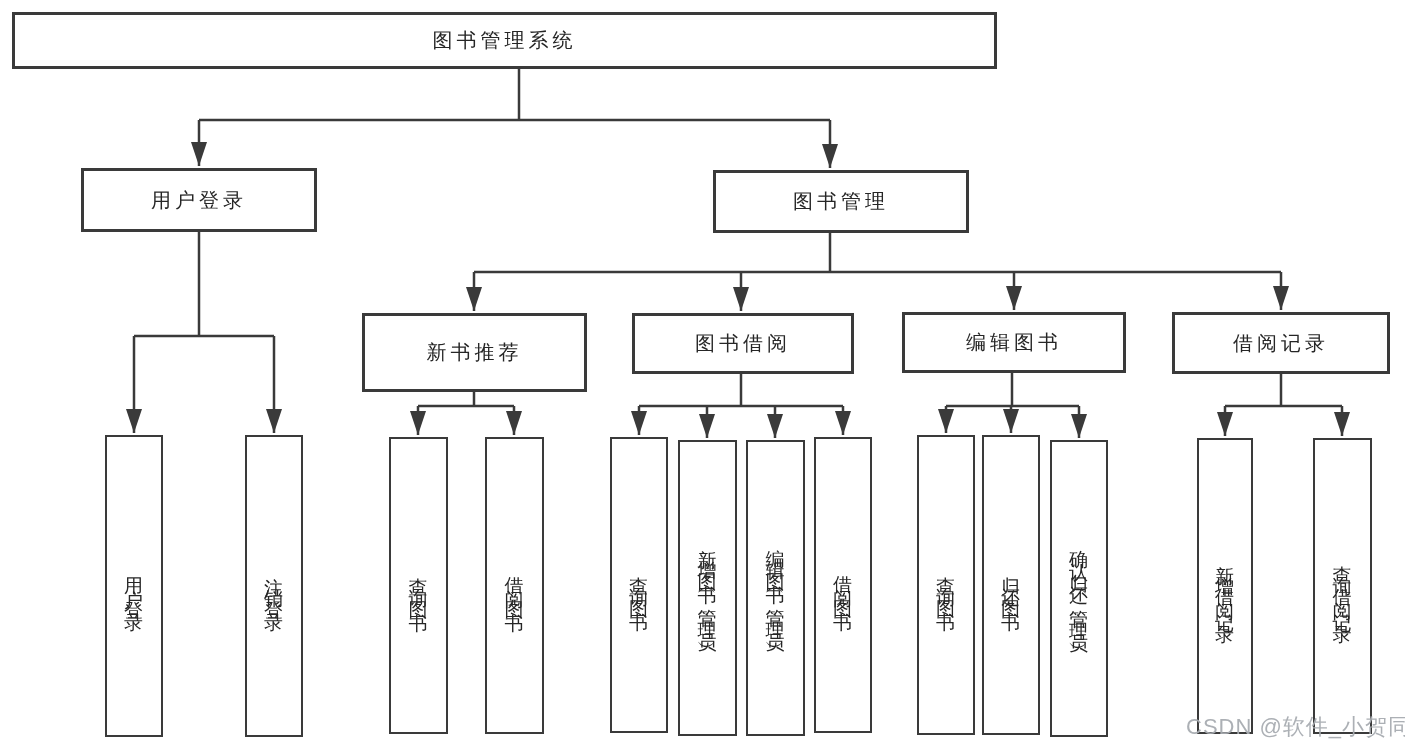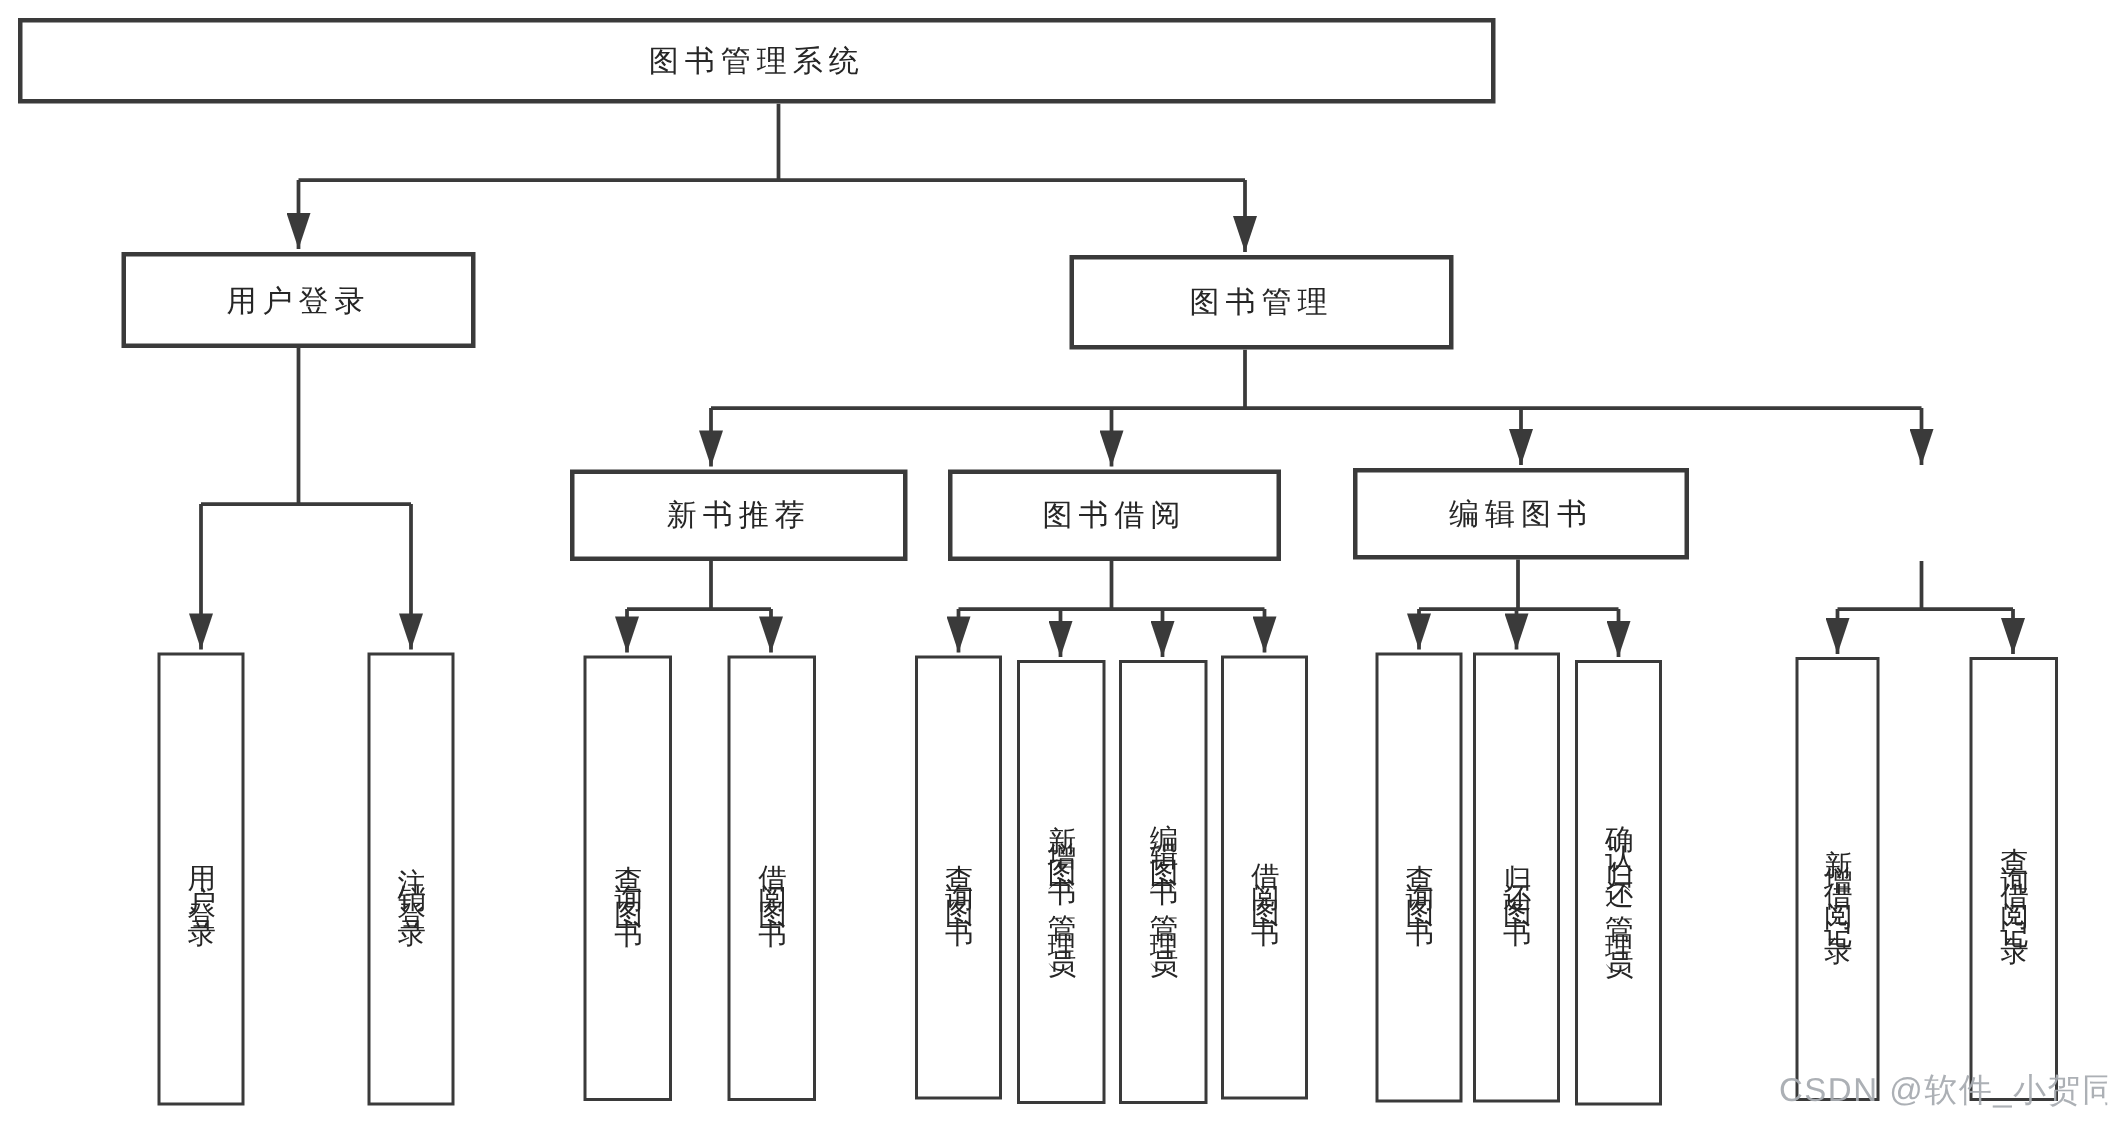--- a/index.html
+++ b/index.html
@@ -85,28 +85,31 @@
     <span>图书管理系统</span>
   </div>
 
   <div class="hbox" style="left:81px;top:168px;width:236px;height:64px">
     <span>用户登录</span>
   </div>
   <div class="hbox" style="left:713px;top:170px;width:256px;height:63px">
     <span>图书管理</span>
   </div>
 
-  <div class="hbox" style="left:380px;top:313px;width:225px;height:61px">
+  <div class="hbox" style="left:362px;top:313px;width:225px;height:79px">
     <span>新书推荐</span>
   </div>
   <div class="hbox" style="left:632px;top:313px;width:222px;height:61px">
     <span>图书借阅</span>
   </div>
   <div class="hbox" style="left:902px;top:312px;width:224px;height:61px">
     <span>编辑图书</span>
+  </div>
+  <div class="hbox" style="left:1172px;top:312px;width:218px;height:62px">
+    <span>借阅记录</span>
   </div>
 
   <div class="vbox" style="left:105px;top:435px;width:58px;height:302px">
     <span>用户登录</span>
   </div>
   <div class="vbox" style="left:245px;top:435px;width:58px;height:302px">
     <span>注销登录</span>
   </div>
 
   <div class="vbox" style="left:389px;top:437px;width:59px;height:297px">

